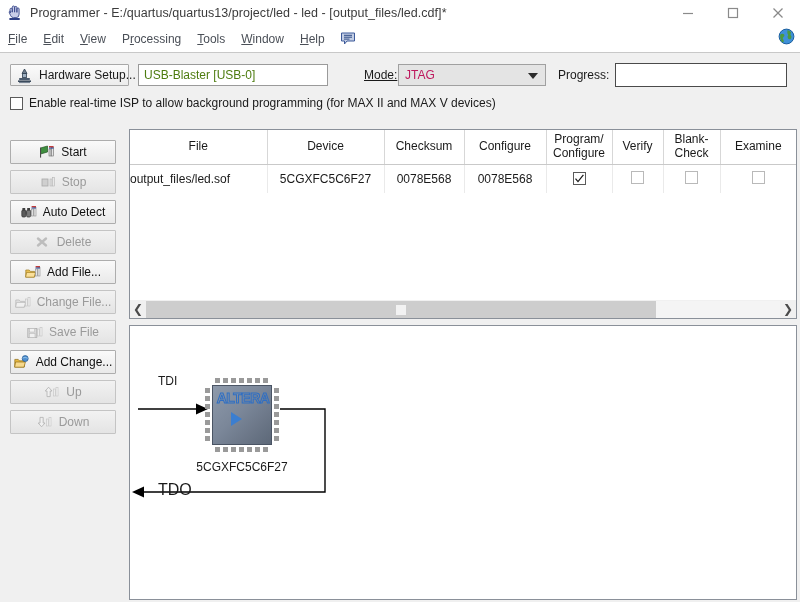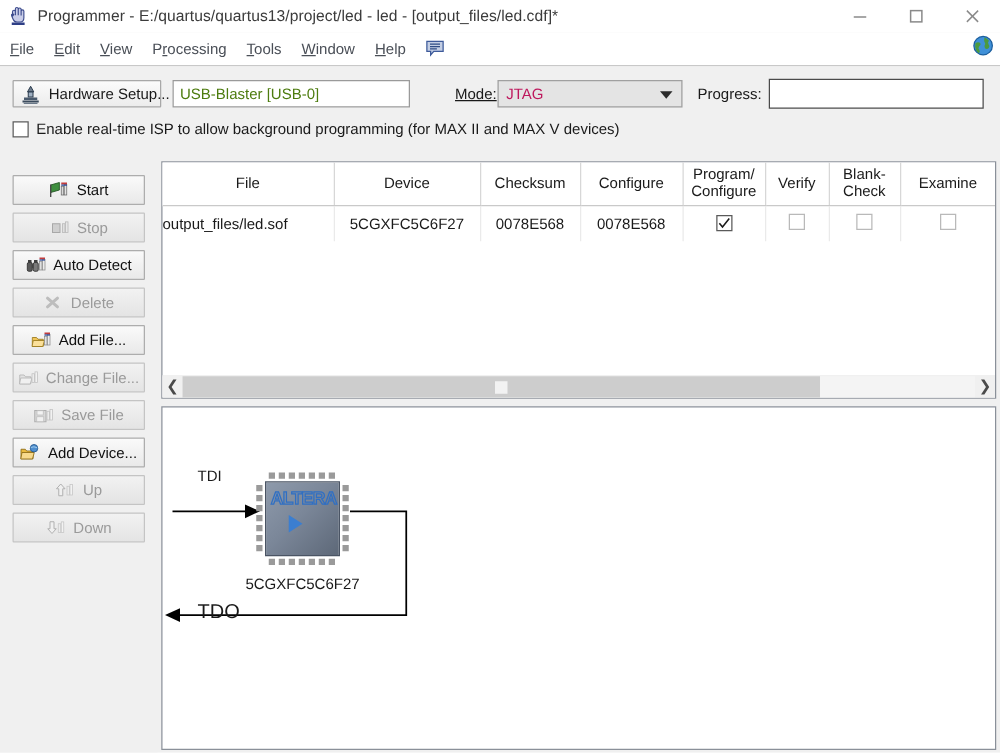--- a/index.html
+++ b/index.html
@@ -341,21 +341,21 @@
 
     <div class="sb-btn" style="top:235px">
       <span class="sb-ico">
         <svg width="17" height="15" viewBox="0 0 17 15">
           <path d="M0.8 4.4 H4.2 L5.4 5.8 H10.4 V12 H0.8 Z" fill="#e8b93f" stroke="#8f6d16" stroke-width="0.7"></path>
           <path d="M1.6 7 H11.4 L10 12.2 H0.6 Z" fill="#f7d98c" stroke="#8f6d16" stroke-width="0.7"></path>
           <circle cx="11.2" cy="3.6" r="3" fill="#4f8fd0" stroke="#23588f" stroke-width="0.7"></circle>
           <path d="M8.6 3 Q11 1.8 13.8 3.2" stroke="#a8d2f0" stroke-width="0.7" fill="none"></path>
         </svg>
       </span>
-      <span class="sb-lbl">Add Device...</span>
+      <span class="sb-lbl">Add Change...</span>
     </div>
 
     <div class="sb-btn disabled" style="top:265px">
       <span class="sb-ico">
         <svg width="17" height="15" viewBox="0 0 17 15">
           <path d="M4.6 2.2 L8 6 H6.2 V11.6 H3 V6 H1.2 Z" fill="#f0f0f0" stroke="#b0b0b0" stroke-width="0.8"></path>
           <rect x="9.6" y="4" width="2" height="7" fill="#ececec" stroke="#c4c4c4" stroke-width="0.6"></rect>
           <rect x="12" y="2.5" width="2" height="8.5" fill="#f2f2f2" stroke="#c4c4c4" stroke-width="0.6"></rect>
         </svg>
       </span>

